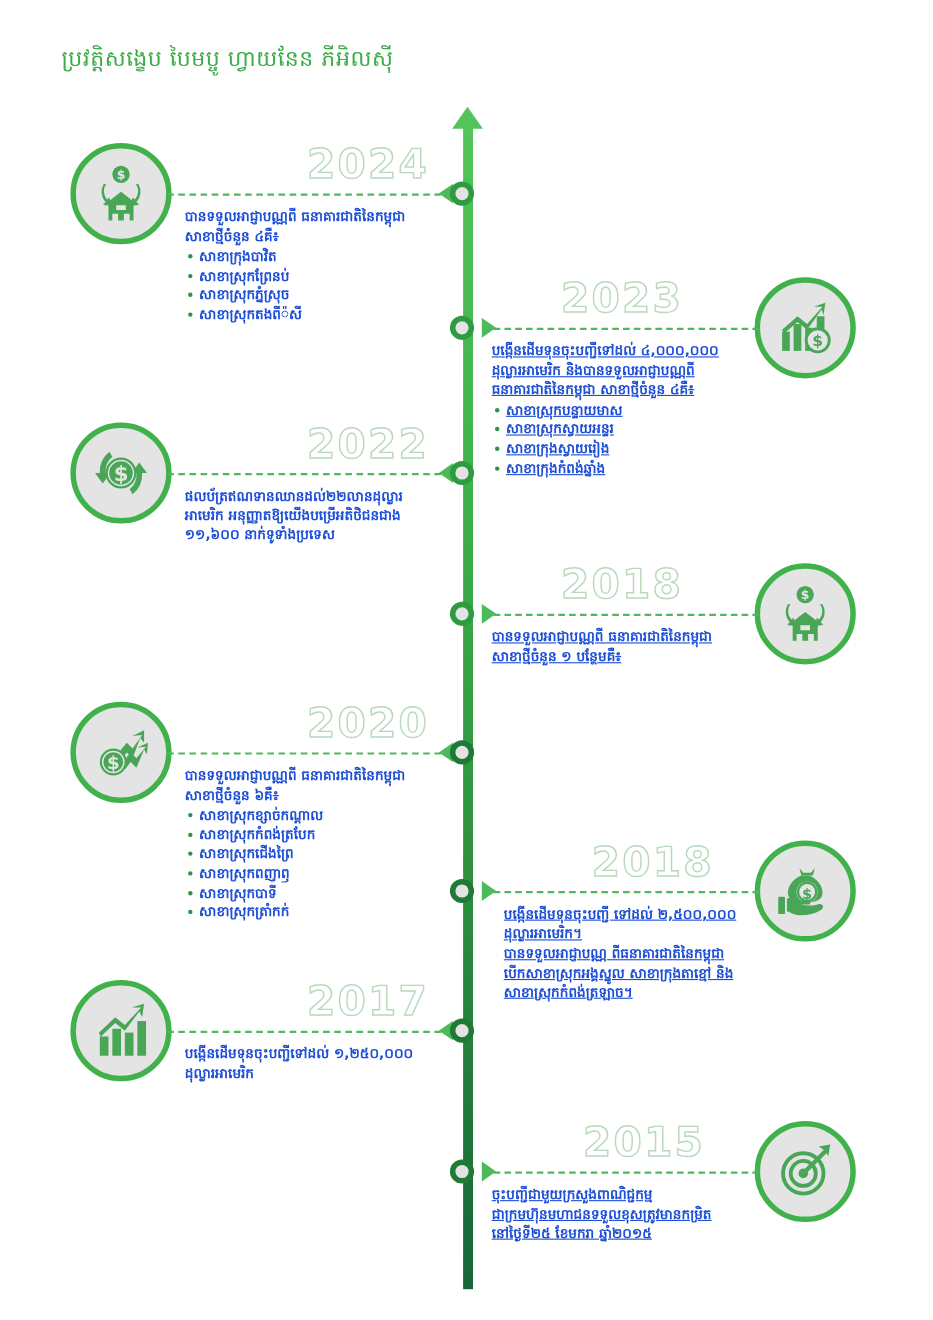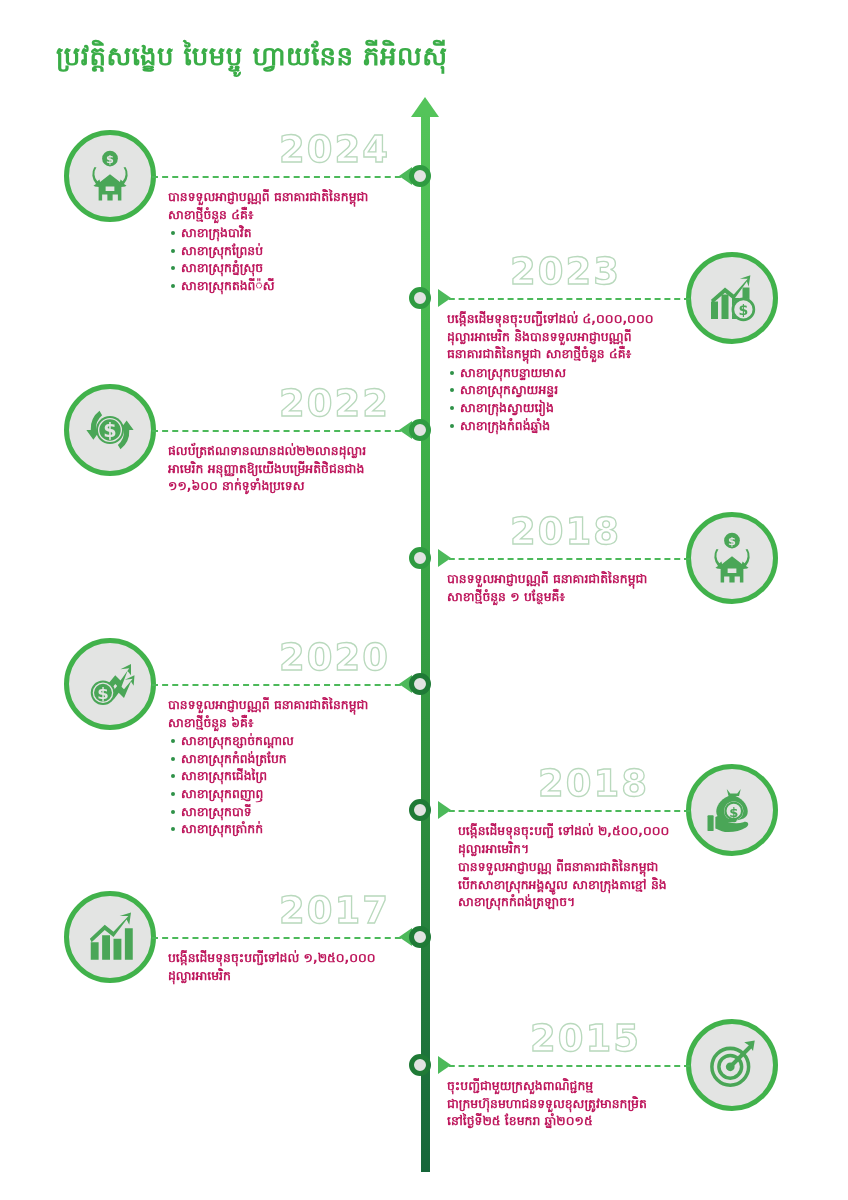--- a/index.html
+++ b/index.html
@@ -5,21 +5,21 @@
   html,body{margin:0;padding:0;}
   body{
     width:848px;height:1200px;background:#ffffff;
     font-family:"DejaVu Sans","Liberation Sans",sans-serif;
     overflow:hidden;position:relative;
   }
   #stage{position:relative;width:848px;height:1200px;}
 
   .title{
     position:absolute;left:56px;top:40px;
-    font-size:26px;font-weight:bold;color:#3aad47;
+    font-size:20px;font-weight:normal;color:#3aad47;
     letter-spacing:0.5px;white-space:nowrap;line-height:1.3;
   }
 
   
   .spine{
     position:absolute;left:421px;top:112px;width:9px;height:1060px;
     background:linear-gradient(to bottom,#54c45a 0%,#3fb24a 30%,#2e8f3e 65%,#16663a 100%);
   }
   .spine-arrow{
     position:absolute;left:411px;top:97px;width:0;height:0;
@@ -69,34 +69,34 @@
   }
   .tri-right{
     position:absolute;width:0;height:0;
     border-top:9px solid transparent;border-bottom:9px solid transparent;
     border-left:13px solid #4cb95a;
   }
 
   
   .body{
     position:absolute;
-    color:#be185d;font-size:12.4px;line-height:1.42;
+    color:#1d4ed8;font-size:12.4px;line-height:1.42;
     font-weight:bold;
   }
   .body .para{margin:0 0 1px 0;white-space:pre-line;}
   .body ul{margin:0;padding:0;list-style:none;}
   .body li{position:relative;padding-left:13px;}
   .body li:before{
     content:"";position:absolute;left:3px;top:7px;
     width:4px;height:4px;border-radius:50%;background:#2f9248;
   }
 
   
   .left-col .body{text-align:left;}
-  .right-col .body{text-align:left;}
+  .right-col .body{text-align:left;text-decoration:underline;}
 </style>
 </head>
 <body>
 
 <div id="stage">
 
   <div class="title">ប្រវត្តិសង្ខេប បៃមប្ចូ ហ្វាយនែន ភីអិលស៊ី</div>
 
   <div class="spine-arrow"></div>
   <div class="spine"></div>

